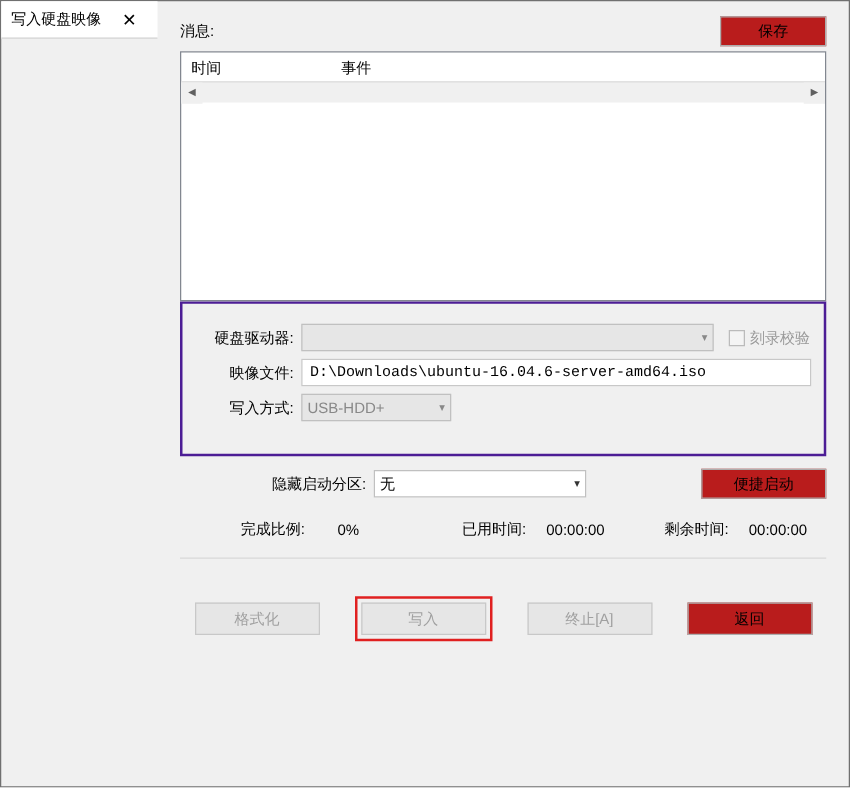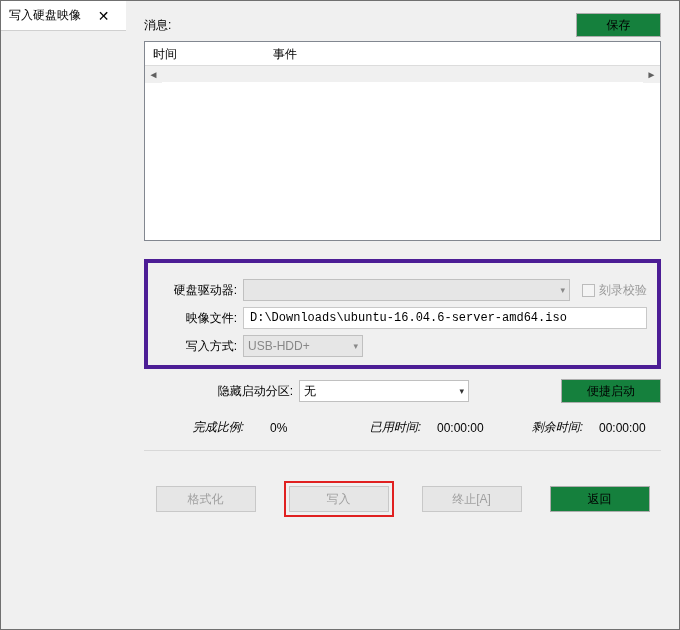--- a/index.html
+++ b/index.html
@@ -46,21 +46,21 @@
     display: flex;
     flex-direction: column;
   }
   .msg-row {
     display: flex;
     align-items: center;
     margin-bottom: 4px;
   }
   .msg-row .lbl { flex: 1; font-size: 12px; }
   .btn {
-    background: #15803d;
+    background: #b91c1c;
     border: 1px solid #adadad;
     height: 24px;
     min-width: 85px;
     font-size: 12px;
     font-family: inherit;
     cursor: default;
     padding: 0 6px;
   }
   .btn.disabled {
     color: #a0a0a0;
@@ -97,23 +97,22 @@
   }
   .log-scroll .arrow {
     width: 17px;
     height: 17px;
     background: #f0f0f0;
     display:flex;align-items:center;justify-content:center;
     font-size:10px;color:#606060;
   }
   .log-scroll .track { flex:1; }
   .red-frame {
-    border: 4px solid #4c1d95;
-    margin-top: 18px;
-    padding: 10px 10px 2px 10px;
+    border: 2px solid #4c1d95;
+    padding: 10px 10px 20px 10px;
   }
   .form-row {
     display: flex;
     align-items: center;
     margin: 6px 0;
   }
   .form-row .flabel {
     width: 85px;
     text-align: right;
     padding-right: 6px;
@@ -164,21 +163,21 @@
   .outer-row .flabel {
     width: 155px;
     text-align:right;
     padding-right:6px;
   }
   .stat-row {
     display:flex;
     align-items:center;
     margin-top:16px;
   }
-  .stat-row .slabel { text-align:right;font-style:italic; }
+  .stat-row .slabel { text-align:right; }
   .hr {
     border:none;
     border-top:1px solid #d8d8d8;
     margin:14px 0 8px 0;
   }
   .speed-row {
     display:flex;
     justify-content:flex-end;
     align-items:center;
     padding-right:8px;

